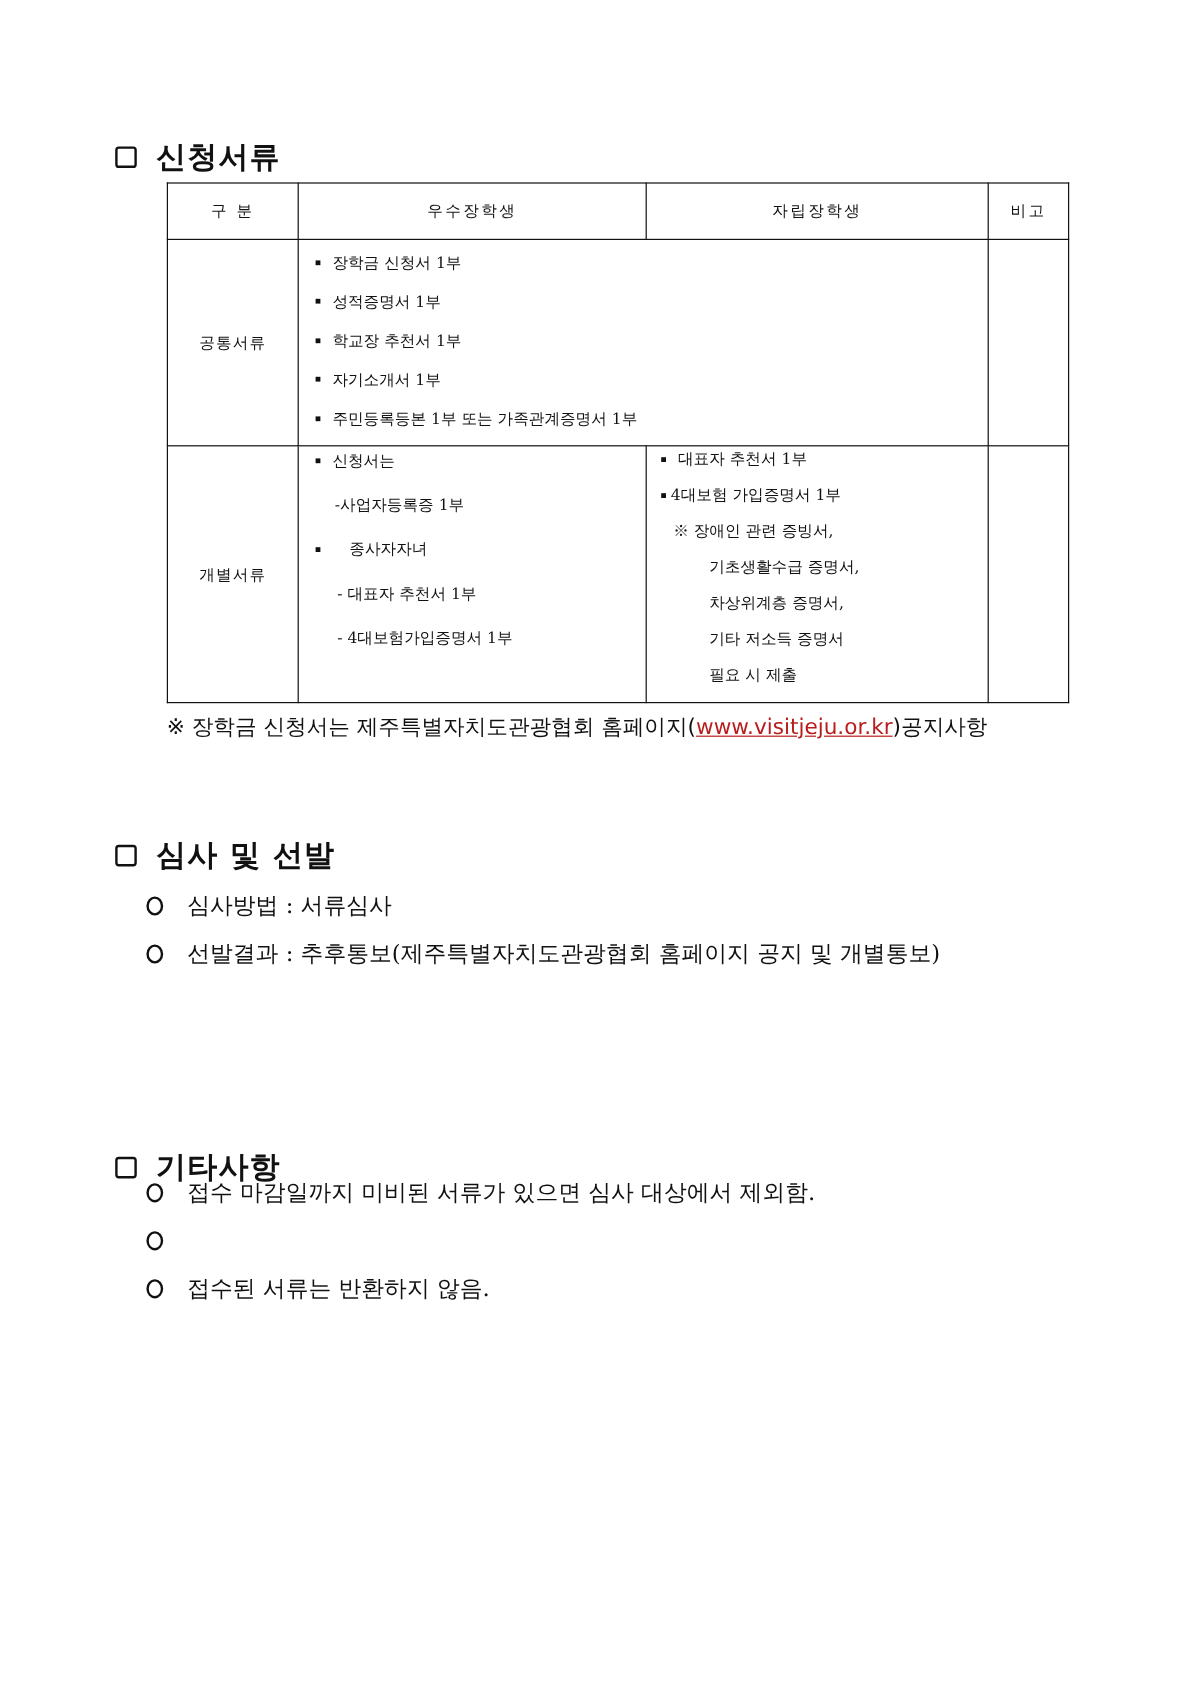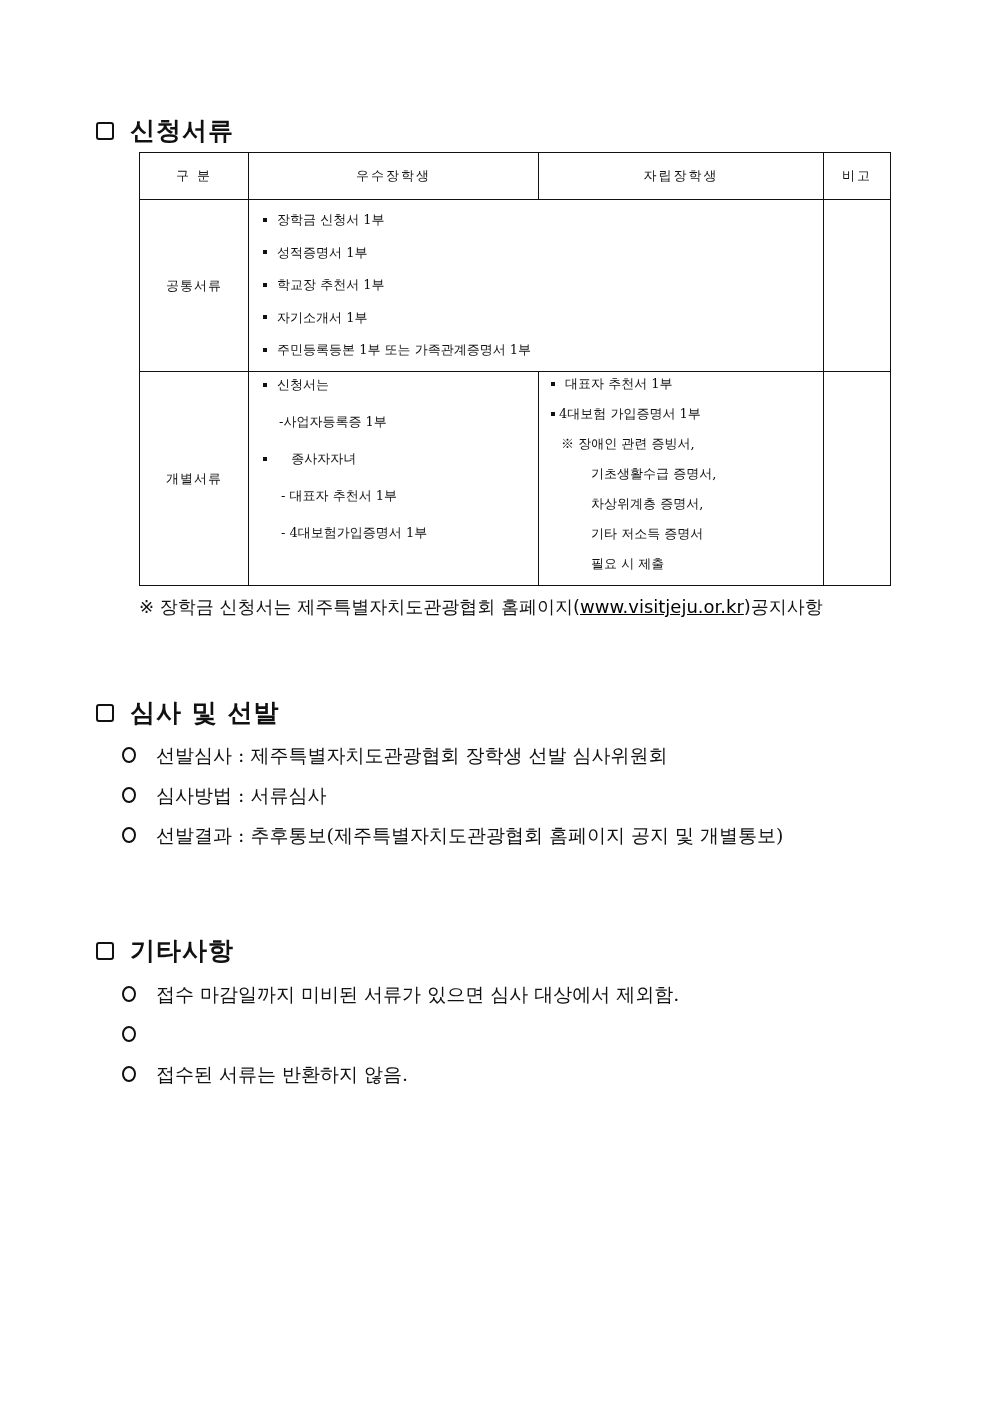--- a/index.html
+++ b/index.html
@@ -33,21 +33,21 @@
   .list-cell { padding: 0 0 0 14px !important; }
   .line { height: 32.5px; line-height: 32.5px; white-space: nowrap; }
   .line-ind { height: 37px; line-height: 37px; white-space: nowrap; }
   .line-r { height: 30px; line-height: 30px; white-space: nowrap; }
   .bullet { display: inline-block; width: 4px; height: 4px; background: #111; vertical-align: middle; margin-right: 10px; position: relative; top: -1px;}
   .note {
     position: absolute; left: 139px; top: 590px; width: 760px;
     font-family: "DejaVu Sans", "Liberation Sans", sans-serif;
     font-size: 18px; line-height: 33px;
   }
-  .note a { color: #000000; text-decoration: underline; }
+  .note a { color: #b91c1c; text-decoration: underline; }
   .items { position: absolute; left: 122px; font-size: 19px; }
   .item { height: 40px; line-height: 40px; white-space: nowrap; display: flex; align-items: center; }
   .circle-icon {
     display: inline-block; width: 14px; height: 16px; border: 2px solid #111;
     border-radius: 50%; margin-right: 20px; box-sizing: border-box;
   }
 </style>
 </head>
 <body>
 
@@ -104,33 +104,29 @@
   </div>
 </div>
 
 <div class="section-title" style="top:696px;">
   <span class="box-icon"></span>
   <span>심사 및 선발</span>
 </div>
 <div class="items" style="top:735px;">
   <div class="item">
       <span class="circle-icon"></span>
-      <span>선발심사 : 제주특별자치도관광협회 장학생 선발 심사위원회</span>
-    </div>
-  <div class="item">
-      <span class="circle-icon"></span>
       <span>심사방법 : 서류심사</span>
     </div>
   <div class="item">
       <span class="circle-icon"></span>
       <span>선발결과 : 추후통보(제주특별자치도관광협회 홈페이지 공지 및 개별통보)</span>
     </div>
 </div>
 
-<div class="section-title" style="top:934px;">
+<div class="section-title" style="top:956px;">
   <span class="box-icon"></span>
   <span>기타사항</span>
 </div>
 <div class="items" style="top:974px;">
   <div class="item">
       <span class="circle-icon"></span>
       <span>접수 마감일까지 미비된 서류가 있으면 심사 대상에서 제외함.</span>
     </div>
   <div class="item">
       <span class="circle-icon"></span>

